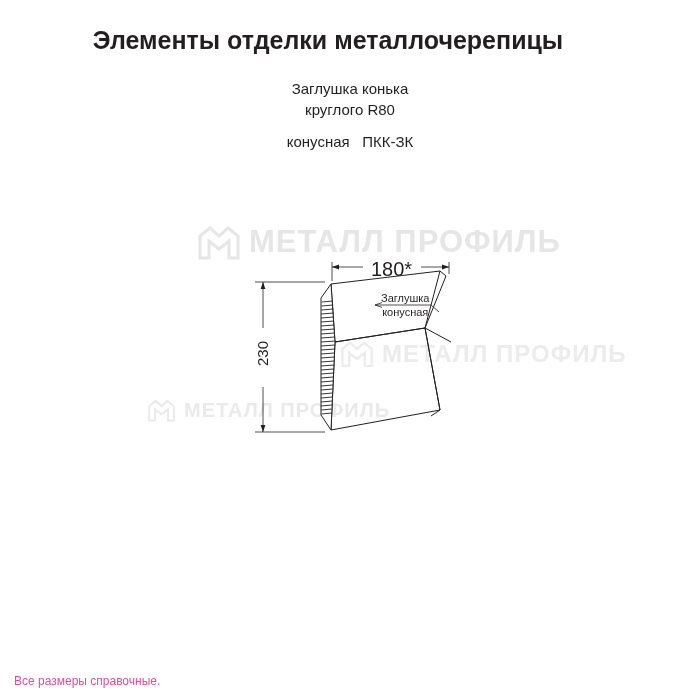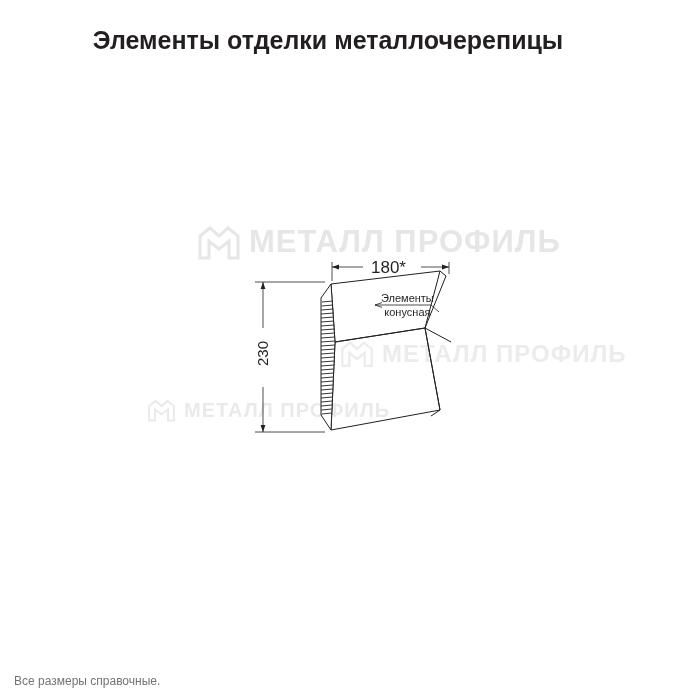--- a/index.html
+++ b/index.html
@@ -93,21 +93,21 @@
     position: absolute;
     left: 225px;
     top: 250px;
     width: 300px;
     height: 210px;
   }
   .drawing svg { display: block; }
 
   .dim-label {
     position: absolute;
-    font-size: 17px;
+    font-size: 20px;
     color: #231f20;
   }
   .dim-180 {
     left: 371px;
     top: 258px;
   }
   .dim-230 {
     left: 250px;
     top: 345px;
     transform: rotate(-90deg);
@@ -125,30 +125,35 @@
     white-space: nowrap;
   }
 
   
   .footnotes {
     position: absolute;
     left: 14px;
     bottom: 10px;
     font-size: 12px;
     line-height: 18px;
-    color: #737373;
+    color: #ec4899;
   }
 </style>
 </head>
 <body>
 
 <div class="page">
 
   <div class="main-title">Элементы отделки металлочерепицы</div>
 
+  <div class="subtitle-block">
+    <div class="l1">Заглушка конька</div>
+    <div class="l2">круглого R80</div>
+    <div class="l3">конусная   ПКК-ЗК</div>
+  </div>
 
   <div class="wm wm-big">
     <span class="wm-mark">
       <svg viewBox="0 0 44 40" aria-hidden="true">
         <path d="M3 36 L3 14 L13 6 L22 14 L31 6 L41 14 L41 36 L32 36 L32 19 L22 27 L12 19 L12 36 Z" fill="none" stroke="#e6e6e6" stroke-width="3"></path>
       </svg>
     </span>
     <span class="wm-text">МЕТАЛЛ ПРОФИЛЬ</span>
   </div>
 
@@ -244,21 +249,21 @@
           <line x1="150" y1="55" x2="157" y2="57.4"></line>
         </g>
       </g>
     </svg>
   </div>
 
   <div class="dim-label dim-180">180*</div>
   <div class="dim-label dim-230">230</div>
 
   <div class="face-label">
-    <div>Элементы</div>
+    <div>Заглушка</div>
     <div>конусная</div>
   </div>
 
   <div class="footnotes">
     <div>Все размеры справочные.</div>
   </div>
 
 </div>
 
 </body></html>

